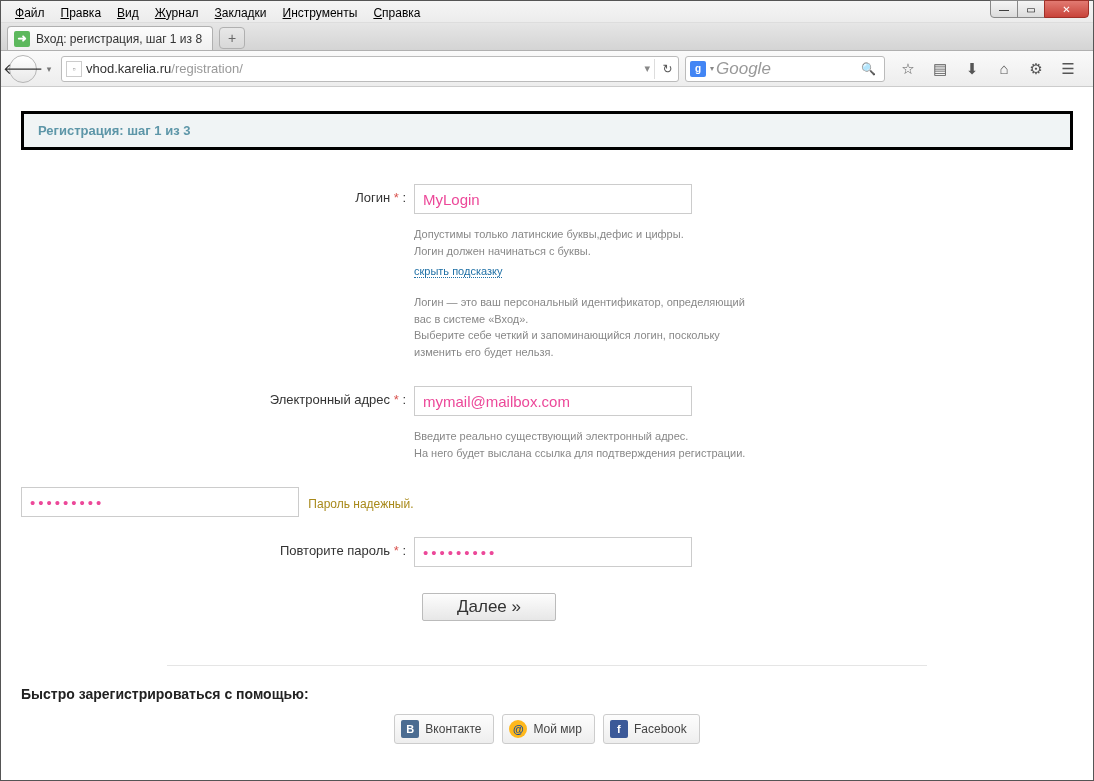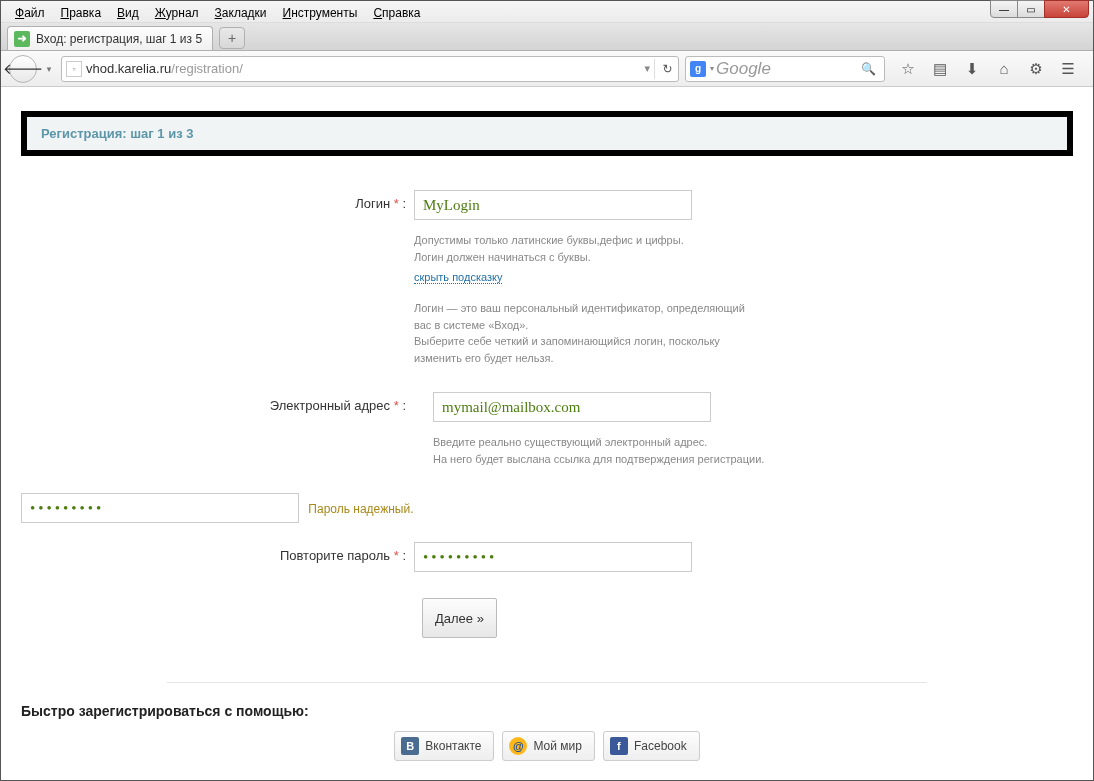--- a/index.html
+++ b/index.html
@@ -41,35 +41,35 @@
     .search-go { color: #555; padding: 0 4px; }
     
     .toolbar-icons { display: flex; align-items: center; gap: 14px; padding: 0 8px; color: #555; font-size: 15px; }
     .toolbar-icons span { display: inline-flex; width: 18px; justify-content: center; }
     
     
     .content-outer { position: absolute; top: 86px; bottom: 2px; left: 2px; right: 2px; overflow: hidden; display: flex; }
     .content-scroll { flex: 1; overflow-y: scroll; background: #fff; }
     .page { padding: 24px 18px 20px 18px; }
     
-    .reg-header { background: #f0f4f5; border: 6px solid #000000; padding: 9px 14px; color: #5d96a8; font-weight: bold; font-size: 13px; margin-bottom: 34px; }
+    .reg-header { background: #f0f4f5; border: 3px solid #000000; padding: 9px 14px; color: #5d96a8; font-weight: bold; font-size: 13px; margin-bottom: 34px; }
     
     .form-row { display: flex; margin-bottom: 10px; }
     .form-label { width: 393px; text-align: right; padding: 6px 8px 0 0; color: #333; font-size: 13px; }
     .form-label .req { color: #d9534f; }
     .form-body { flex: 1; }
-    .text-input { width: 278px; height: 30px; border: 1px solid #ccc; padding: 0 8px; font-size: 15px; color: #4d7c0f; background: #fff; font-family: Liberation Serif, serif; }
+    .text-input { width: 278px; height: 30px; border: 1px solid #ccc; padding: 0 8px; font-size: 15px; color: #ec4899; background: #fff; font-family: Liberation Sans, sans-serif; }
     .hint { color: #888; font-size: 11px; line-height: 1.5; margin-top: 12px; width: 340px; }
     .hint-link { color: #1d6fa5; font-size: 11px; border-bottom: 1px dotted #1d6fa5; display: inline-block; margin: 6px 0 4px 0; cursor: pointer; }
     
-    .form-row.spaced { margin-top: 26px; gap: 19px; }
+    .form-row.spaced { margin-top: 26px; }
     .pw-note { color: #a8891a; font-size: 12px; margin-left: 6px; display: inline-block; vertical-align: middle; line-height: 30px; }
     
     .next-btn-row { margin-top: 26px; margin-left: 401px; }
-    .next-btn { height: 40px; padding: 0 12px; background: linear-gradient(#fdfdfd, #e7e7e7); border: 1px solid #bbb; border-radius: 2px; font-size: 13px; color: #333; cursor: pointer; }
+    .next-btn { height: 28px; padding: 0 34px; background: linear-gradient(#fdfdfd, #e7e7e7); border: 1px solid #bbb; border-radius: 2px; font-size: 17px; color: #333; cursor: pointer; }
     
     hr.sep { border: none; border-top: 1px solid #e5e5e5; margin: 44px auto 20px auto; width: 760px; }
     
     .social-block { text-align: left; }
     .social-title { font-weight: bold; font-size: 14px; color: #222; margin-bottom: 12px; }
     .social-btns { display: flex; justify-content: center; gap: 8px; }
     .social-btn { display: flex; align-items: center; height: 30px; padding: 0 12px 0 6px; background: linear-gradient(#fdfdfd, #eeeeee); border: 1px solid #ccc; border-radius: 3px; font-size: 12px; color: #444; cursor: pointer; gap: 6px; }
     .sb-icon { width: 18px; height: 18px; border-radius: 2px; display: flex; align-items: center; justify-content: center; color: #fff; font-size: 11px; font-weight: bold; }
     .sb-vk { background: #4b6c91; }
     .sb-mm { background: #ffb81c; color:#134b9b; border-radius:50%; }
@@ -101,21 +101,21 @@
     <div class="window-controls">
       <div class="wctrl min">—</div>
       <div class="wctrl">▭</div>
       <div class="wctrl close">✕</div>
     </div>
   </div>
 
   <div class="tabbar">
     <div class="tab">
       <span class="tab-favicon">➜</span>
-      <span>Вход: регистрация, шаг 1 из 5</span>
+      <span>Вход: регистрация, шаг 1 из 8</span>
     </div>
     <div class="tab-new">+</div>
   </div>
 
   <div class="navbar">
     <div class="nav-back">🡐</div>
     <div class="nav-fwd-caret">▾</div>
     <div class="urlbar">
       <span class="url-favicon">▫</span>
       <span class="url-text"><span>vhod.karelia.ru</span><span class="dim">/registration/</span></span>

